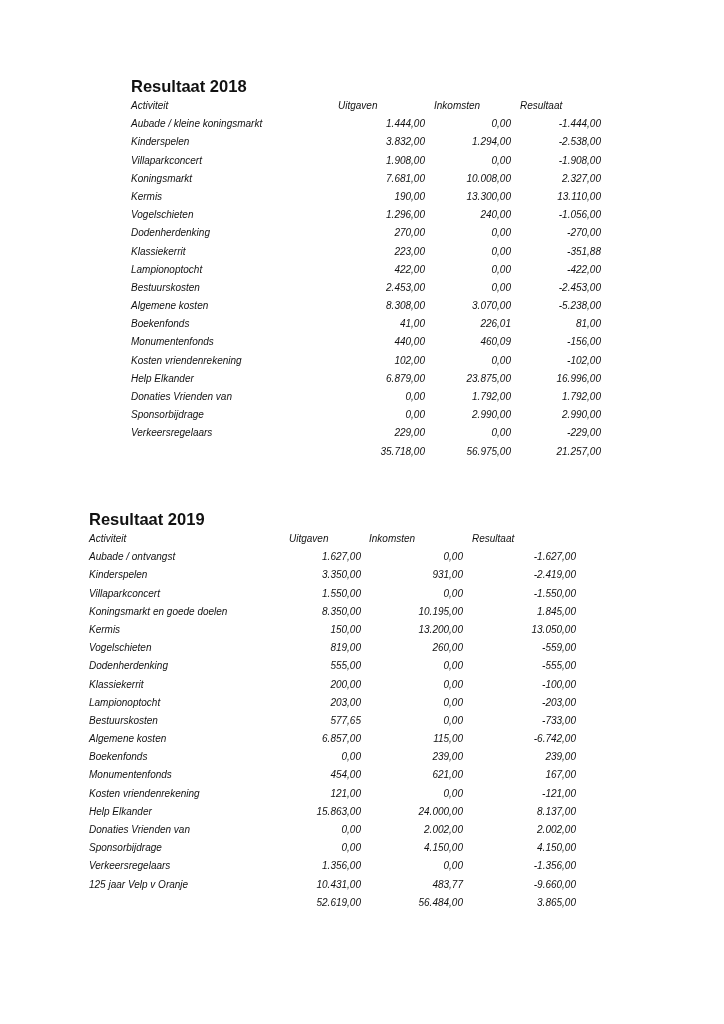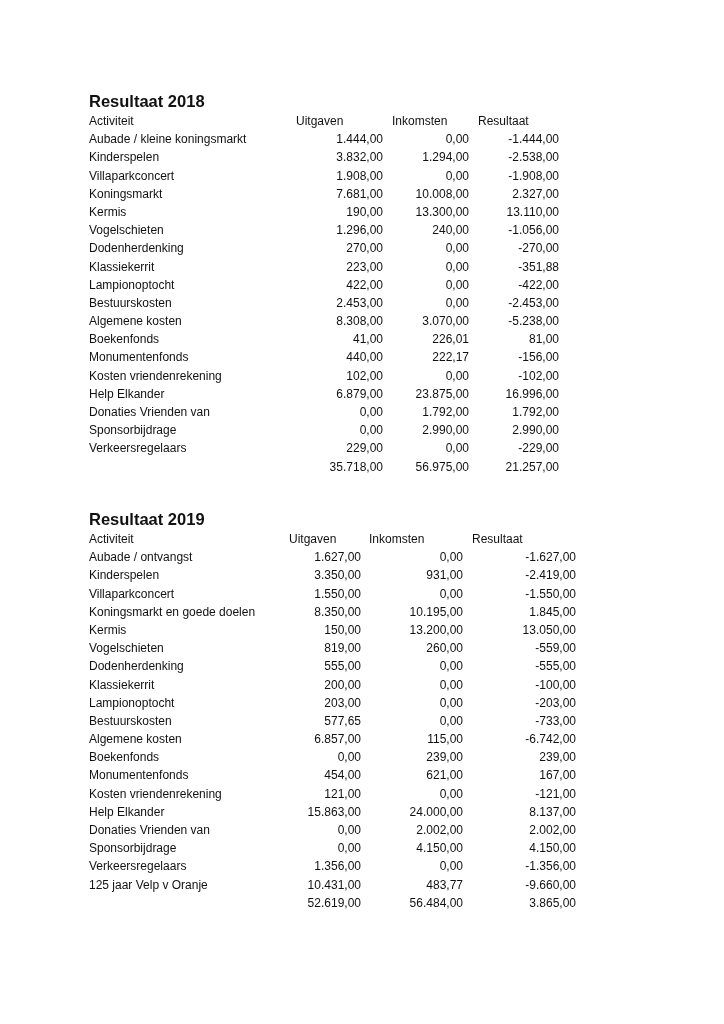--- a/index.html
+++ b/index.html
@@ -1,24 +1,24 @@
 <!DOCTYPE html>
 <html><head>
 <meta charset="utf-8">
 <style>
   html, body { margin:0; padding:0; background:#ffffff; }
   body { width:724px; height:1024px; position:relative; overflow:hidden;
          font-family: "Liberation Sans", "DejaVu Sans", sans-serif; color:#111; }
   .section { position:absolute; left:89px; }
   .title { font-weight:bold; font-size:16.5px; height:22px; line-height:22px; margin-bottom:0; }
-  .row { position:relative; height:18.2px; line-height:18.2px; font-size:12px; white-space:nowrap; }
+  .row { position:relative; height:18.2px; line-height:18.2px; font-size:10px; white-space:nowrap;font-style:italic; }
   .row span { position:absolute; top:0; }
   .lbl { left:0; }
   .num { text-align:right; }
-  #s2018 { top:90px; }
+  #s2018 { top:75px;margin-left:42px; }
   #s2019 { top:508px; }
   
   #s2018 .h-u { left:207px; }
   #s2018 .h-i { left:303px; }
   #s2018 .h-r { left:389px; }
   #s2018 .c-u { right:auto; left:214px; width:80px; }
   #s2018 .c-i { left:300px; width:80px; }
   #s2018 .c-r { left:390px; width:80px; }
   
   #s2019 .h-u { left:200px; }
@@ -108,21 +108,21 @@
       </div>
       <div class="row">
         <span class="lbl">Boekenfonds</span>
         <span class="num c-u">41,00</span>
         <span class="num c-i">226,01</span>
         <span class="num c-r">81,00</span>
       </div>
       <div class="row">
         <span class="lbl">Monumentenfonds</span>
         <span class="num c-u">440,00</span>
-        <span class="num c-i">222,17</span>
+        <span class="num c-i">460,09</span>
         <span class="num c-r">-156,00</span>
       </div>
       <div class="row">
         <span class="lbl">Kosten vriendenrekening</span>
         <span class="num c-u">102,00</span>
         <span class="num c-i">0,00</span>
         <span class="num c-r">-102,00</span>
       </div>
       <div class="row">
         <span class="lbl">Help Elkander</span>

